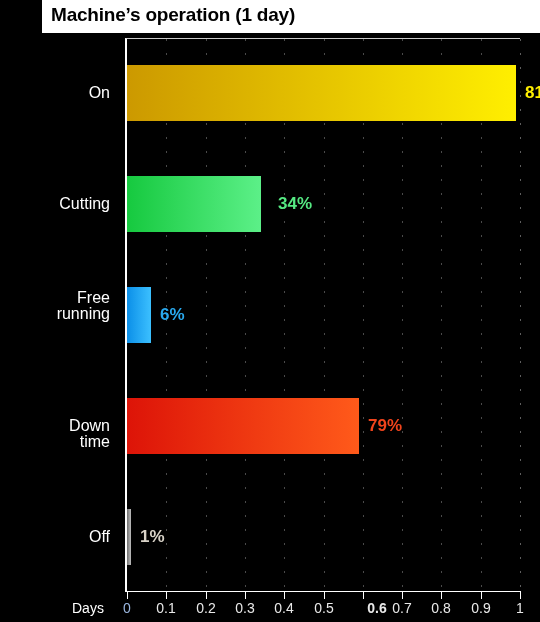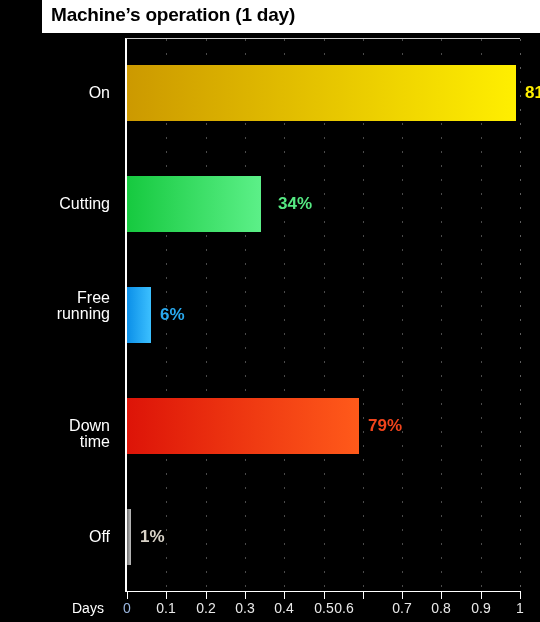--- a/index.html
+++ b/index.html
@@ -189,21 +189,21 @@
         <div class="tick" style="left: 439px;"></div>
         <div class="tick" style="left: 478px;"></div>
       </div>
     <div id="xlabels-group">
         <div class="xlabel first" style="left: 85px;">0</div>
         <div class="xlabel" style="left: 124px;">0.1</div>
         <div class="xlabel" style="left: 164px;">0.2</div>
         <div class="xlabel" style="left: 203px;">0.3</div>
         <div class="xlabel" style="left: 242px;">0.4</div>
         <div class="xlabel" style="left: 282px;">0.5</div>
-        <div class="xlabel" style="left: 302px;">0.6</div>
+        <div class="xlabel" style="left: 335px; font-weight: bold;">0.6</div>
         <div class="xlabel" style="left: 360px;">0.7</div>
         <div class="xlabel" style="left: 399px;">0.8</div>
         <div class="xlabel" style="left: 439px;">0.9</div>
         <div class="xlabel" style="left: 478px;">1</div>
       </div>
     <div id="xaxis-title">Days</div>
   </div>
 
 </div>
 

